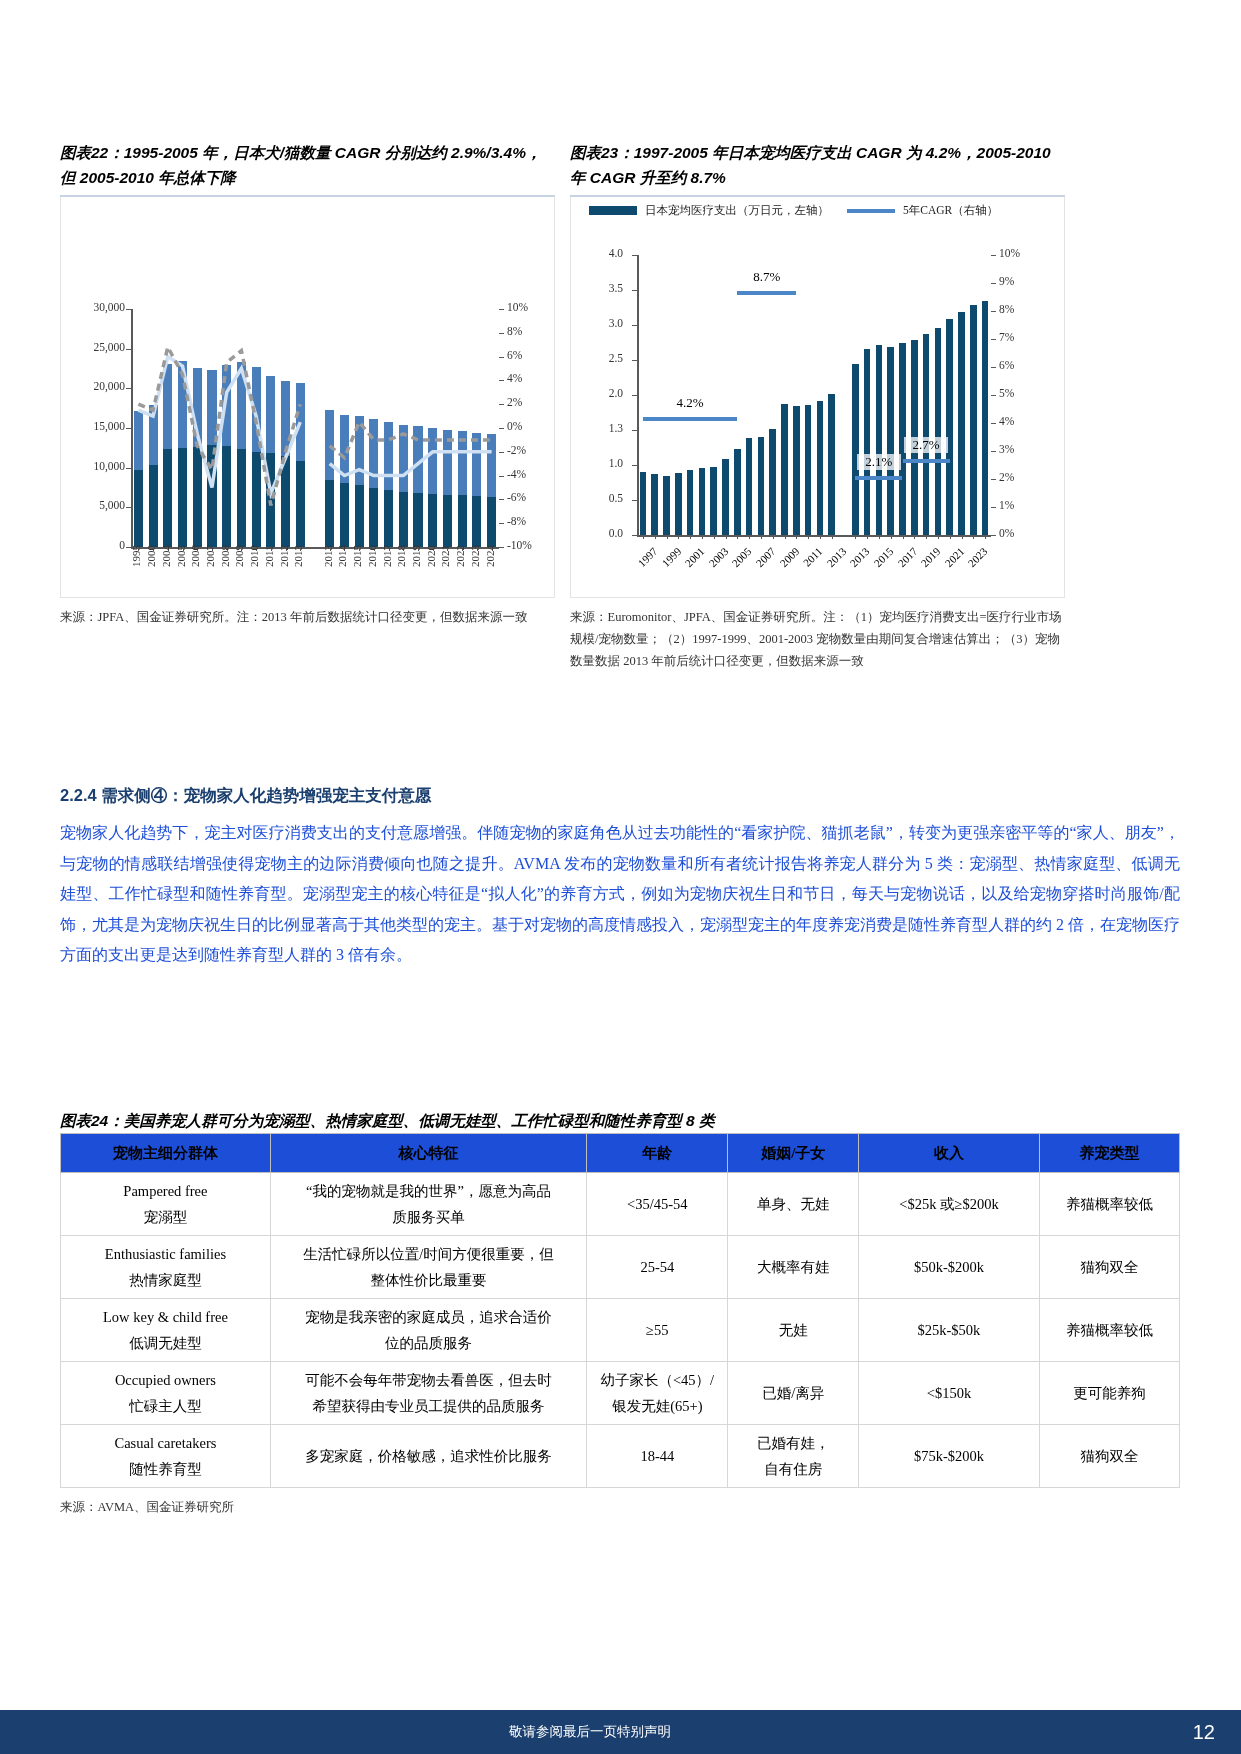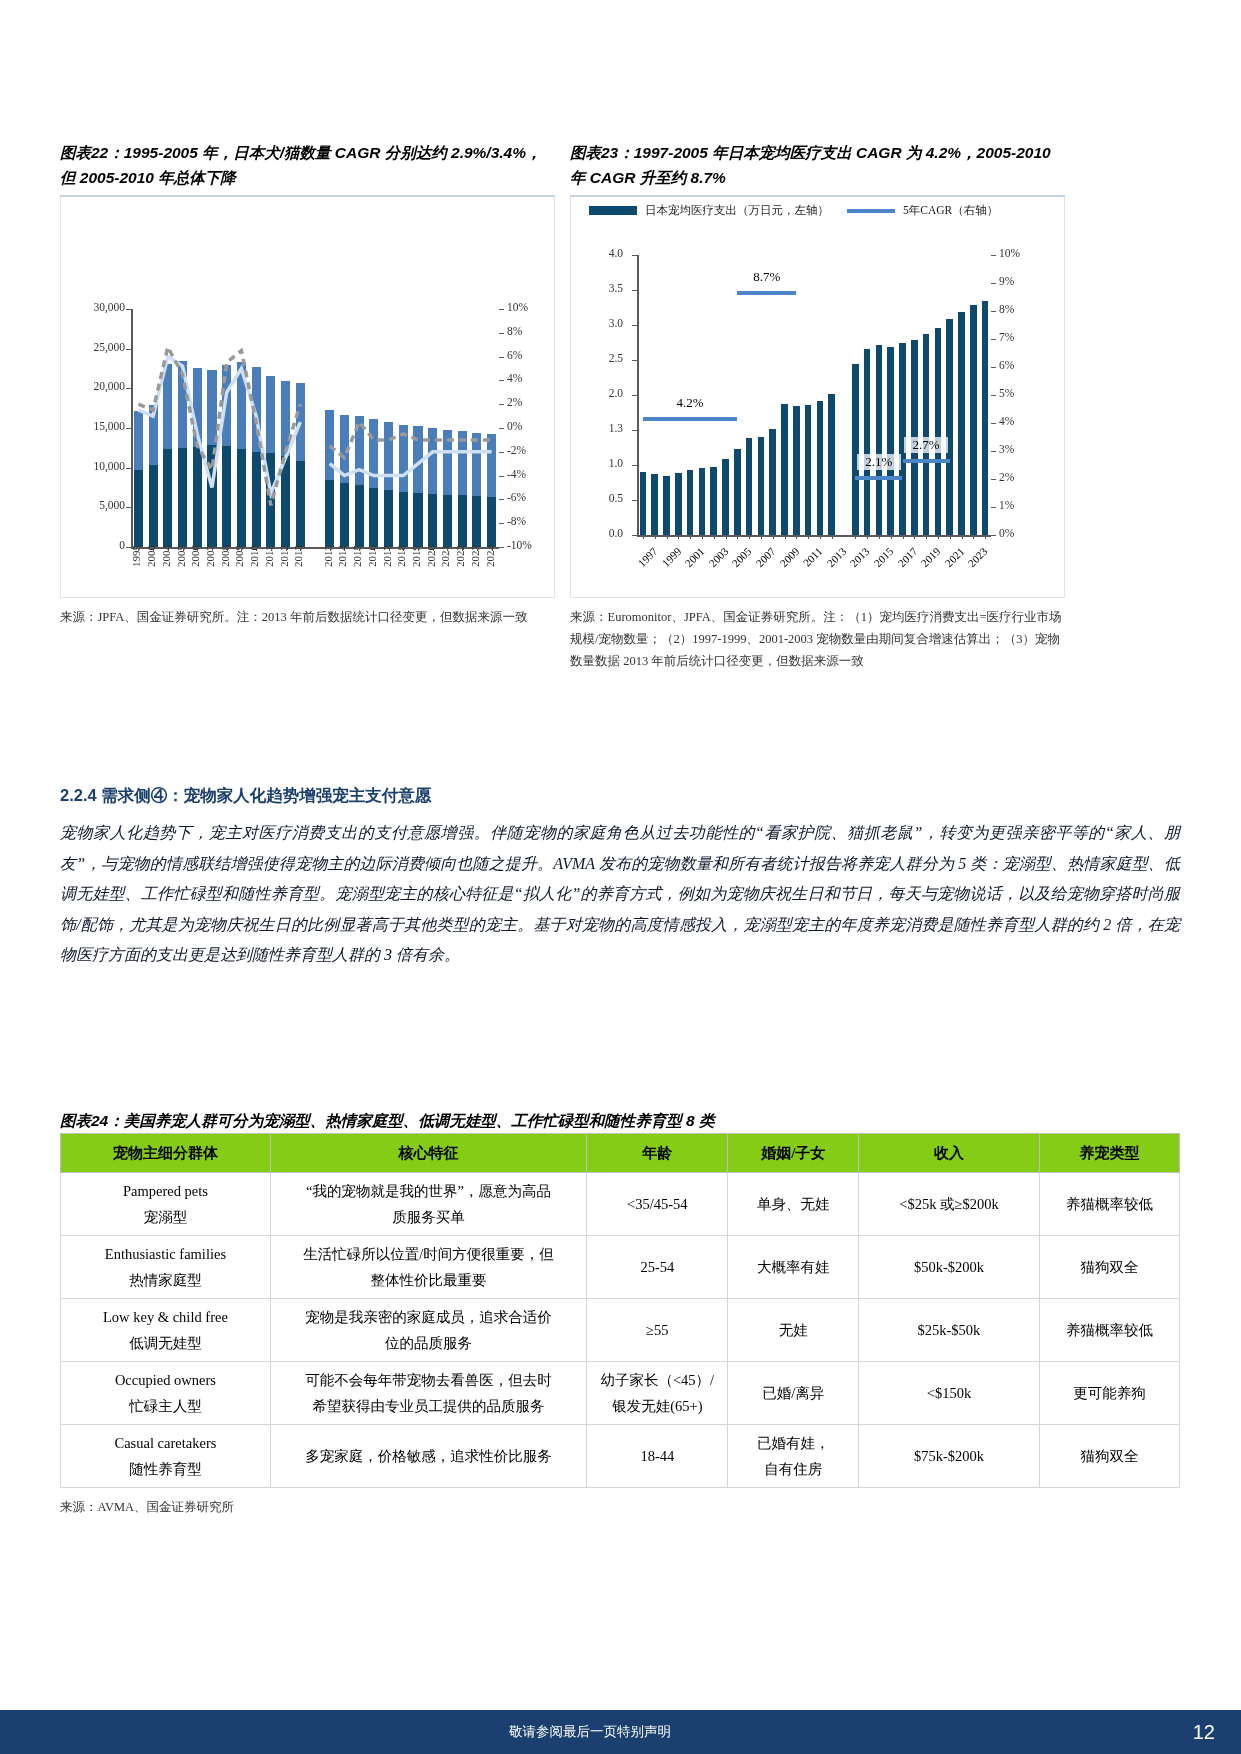--- a/index.html
+++ b/index.html
@@ -61,26 +61,26 @@
   .axis-lbl{position:absolute;font-size:11.5px;font-family:"Liberation Serif",serif;color:#333;}
   .tickline{position:absolute;background:#595959;}
   .bar{position:absolute;bottom:0;}
   .xl{position:absolute;font-size:11px;font-family:"Liberation Serif",serif;color:#333;
       transform-origin:left bottom;transform:rotate(-90deg);white-space:nowrap;}
 
   
   .h3{position:absolute;left:60px;font-family:"Liberation Sans",sans-serif;font-weight:bold;
       font-size:16.5px;color:#1b3f6e;}
   .para{position:absolute;left:60px;width:1120px;font-size:16px;line-height:30.5px;
-      text-align:justify;color:#0f172a;font-family:"Liberation Serif",serif;font-style:italic;}
+      text-align:justify;color:#1d4ed8;font-family:"Liberation Serif",serif;}
 
   
   #fig24{position:absolute;left:60px;top:1108px;width:1120px;}
   table{border-collapse:collapse;width:1120px;font-family:"Liberation Serif",serif;}
-  th{background:#84cc16;border:1px solid #bfbfbf;font-size:15px;font-weight:bold;height:36px;
+  th{background:#1d4ed8;border:1px solid #bfbfbf;font-size:15px;font-weight:bold;height:36px;
      text-align:center;color:#000;}
   td{border:1px solid #d6d6d6;font-size:14.5px;text-align:center;color:#000;padding:5px 6px;
      line-height:26px;vertical-align:middle;}
   .c1{width:210px;}
   .c2{width:320px;}
   .c3{width:140px;}
   .c4{width:130px;}
   .c5{width:180px;}
   .c6{width:140px;}
   .cellstack span{display:block;}
@@ -399,21 +399,21 @@
           <th class="c2">核心特征</th>
           <th class="c3">年龄</th>
           <th class="c4">婚姻/子女</th>
           <th class="c5">收入</th>
           <th class="c6">养宠类型</th>
         </tr>
       </thead>
       <tbody>
         <tr>
           <td class="cellstack">
-            <span>Pampered pets</span>
+            <span>Pampered free</span>
             <span>宠溺型</span>
           </td>
           <td class="cellstack">
             <span>“我的宠物就是我的世界”，愿意为高品</span>
             <span>质服务买单</span>
           </td>
           <td>&lt;35/45-54</td>
           <td>单身、无娃</td>
           <td>&lt;$25k 或≥$200k</td>
           <td>养猫概率较低</td>

